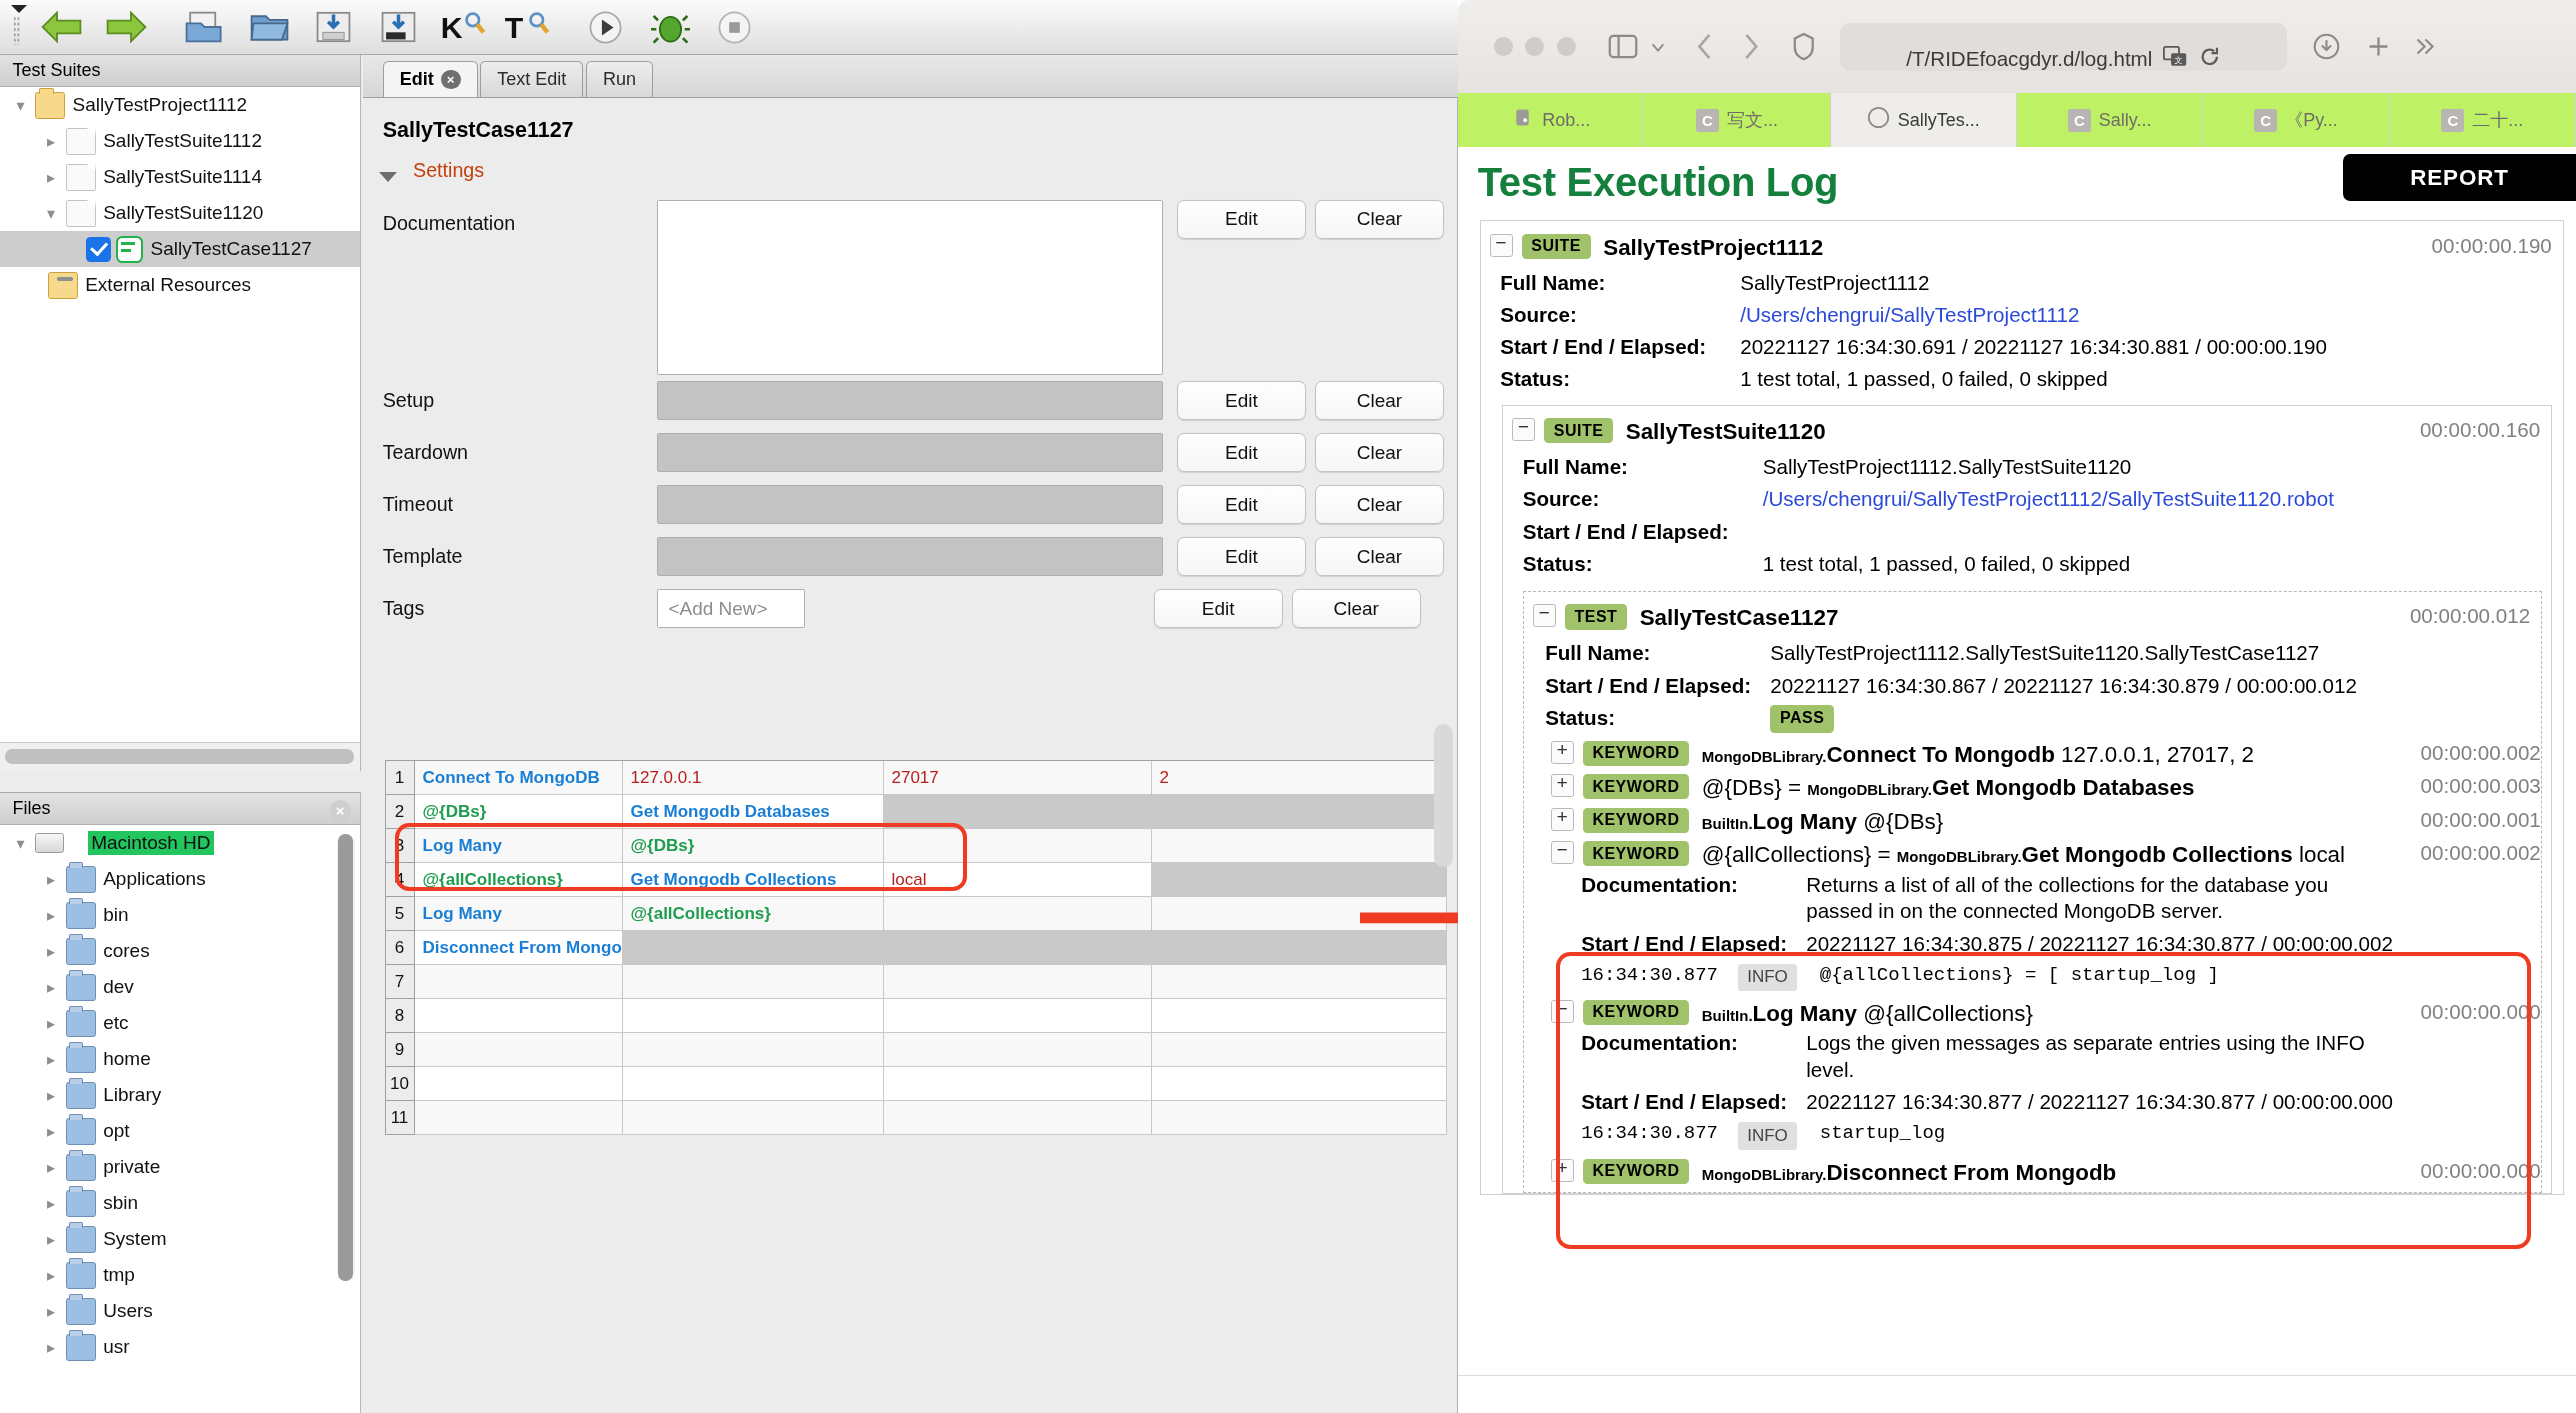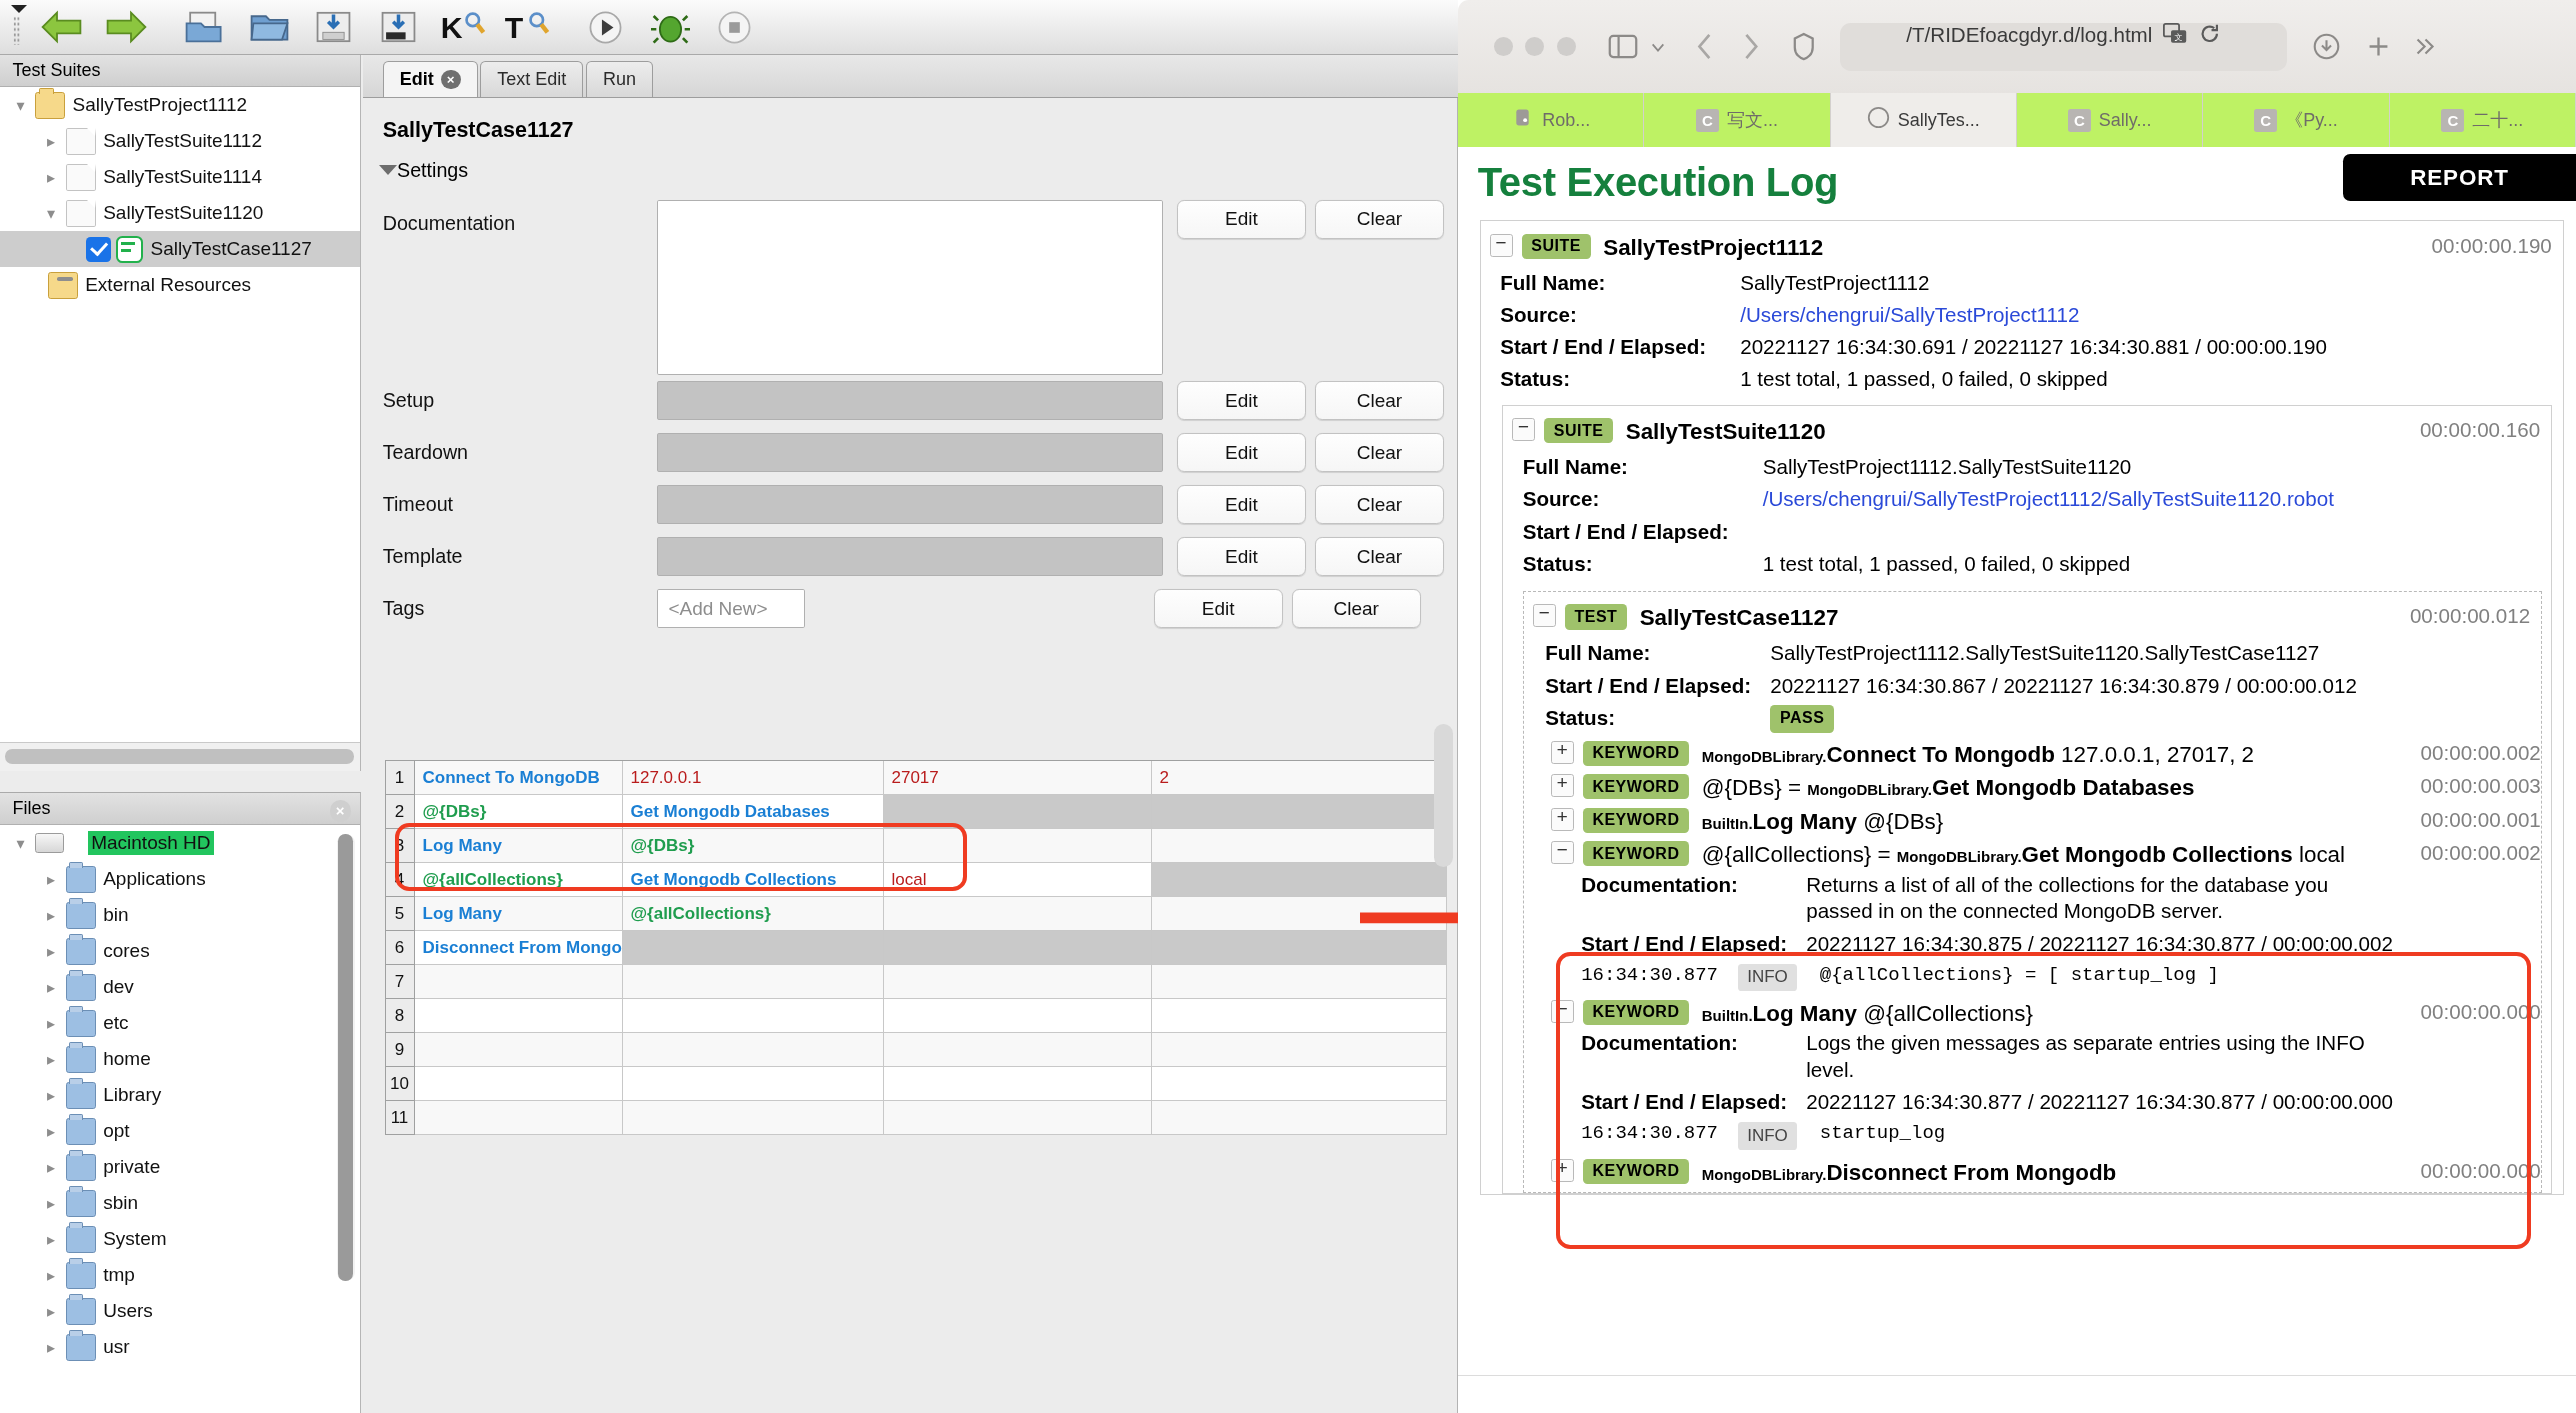--- a/index.html
+++ b/index.html
@@ -80,22 +80,22 @@
     background:linear-gradient(#e8e8e8,#d6d6d6); border-bottom:0.9px solid #9d9d9d; }
   .tab { height:36px; display:flex; align-items:center; gap:7.2px; padding:0 16px;
     border:0.9px solid #9d9d9d; border-bottom:none; border-radius:5.4px 5.4px 0 0;
     background:linear-gradient(#ededed,#d8d8d8); font-size:18px; color:#2b2b2b; margin-right:2.7px; }
   .tab.active { background:#f4f4f4; font-weight:bold; color:#000; }
   .tab .xc { width:19.7px;height:19.7px;border-radius:50%;background:#6f6f6f;color:#fff;font-size:13.4px;
     display:flex;align-items:center;justify-content:center;font-weight:bold;}
   .ed-body { position:absolute; left:0; top:43px; right:0; bottom:0; background:#ececec;
     border-right:0.9px solid #b3b3b3; }
   .case-title { font-size:21.5px; font-weight:bold; color:#000; padding:19.7px 0 0 19.7px; }
-  .settings-h { display:flex; align-items:center; gap:0; padding:16px 0 5.4px 16px;
-    font-size:19.7px; color:#000000; }
+  .settings-h { display:flex; align-items:flex-end; gap:16px; padding:16px 0 5.4px 16px;
+    font-size:19.7px; color:#c2410c; }
   .tri { width:0;height:0;border-left:9px solid transparent;border-right:9px solid transparent;
     border-top:10.7px solid #6d6d6d; }
   .srow { display:flex; align-items:center; height:52px; padding-left:19.7px; }
   .slabel { width:274px; font-size:19.7px; color:#111; }
   .sfield { height:39px; background:#c3c3c3; border:0.9px solid #b0b0b0; border-radius:1.8px; }
   .sfield.doc { height:175px; background:#fff; }
   .sfield.tags { width:148px; background:#fff; color:#8d8d8d; font-size:19px;
     display:flex; align-items:center; padding-left:10.7px; }
   .sbtns { display:flex; gap:9px; margin-left:14.3px; }
   .ebtn { width:129px; height:39px; background:linear-gradient(#fefefe,#f6f6f6);
@@ -129,21 +129,21 @@
 
   
   #safari { position:absolute; left:1458px; top:0; width:1118px; height:1413px;
     background:#fff; border-radius:10.7px 0 0 0; overflow:hidden; }
   .sf-top { height:93px; background:linear-gradient(#f0eeec,#e6e3e0);
     display:flex; align-items:center; padding:0 16px; gap:12.5px; position:relative; }
   .dots{display:flex;gap:12.5px;margin-left:19.7px;}
   .dot{width:19px;height:19px;border-radius:50%;background:#cfcdcb;}
   .sf-ic{color:#8c8a88;display:flex;align-items:center;justify-content:center;}
   .urlbar { flex:1; height:48px; background:#e0ddda; border-radius:10.7px; display:flex;
-    align-items:flex-start; justify-content:center; gap:10.7px; position:relative; margin:0 12.5px;
+    align-items:flex-end; justify-content:center; gap:10.7px; position:relative; margin:0 12.5px;
     max-width:447px;}
   .url-txt { font-size:20.6px; color:#3a3a3a; }
   .sf-tabs { height:54px; display:flex; background:#e3e0dd; }
   .sf-tab { flex:1; display:flex; align-items:center; justify-content:center; gap:8px;
     border-right:0.9px solid #d3d0cd; font-size:18px; color:#6f6c69; background:#bef264;
     overflow:hidden; white-space:nowrap;}
   .sf-tab.active { background:#efedea; color:#3a3a3a; }
   .favc{width:23px;height:23px;background:#b8b5b2;color:#fff;font-size:15px;font-weight:bold;
     display:flex;align-items:center;justify-content:center;border-radius:2.7px;flex:0 0 23px;}
 

